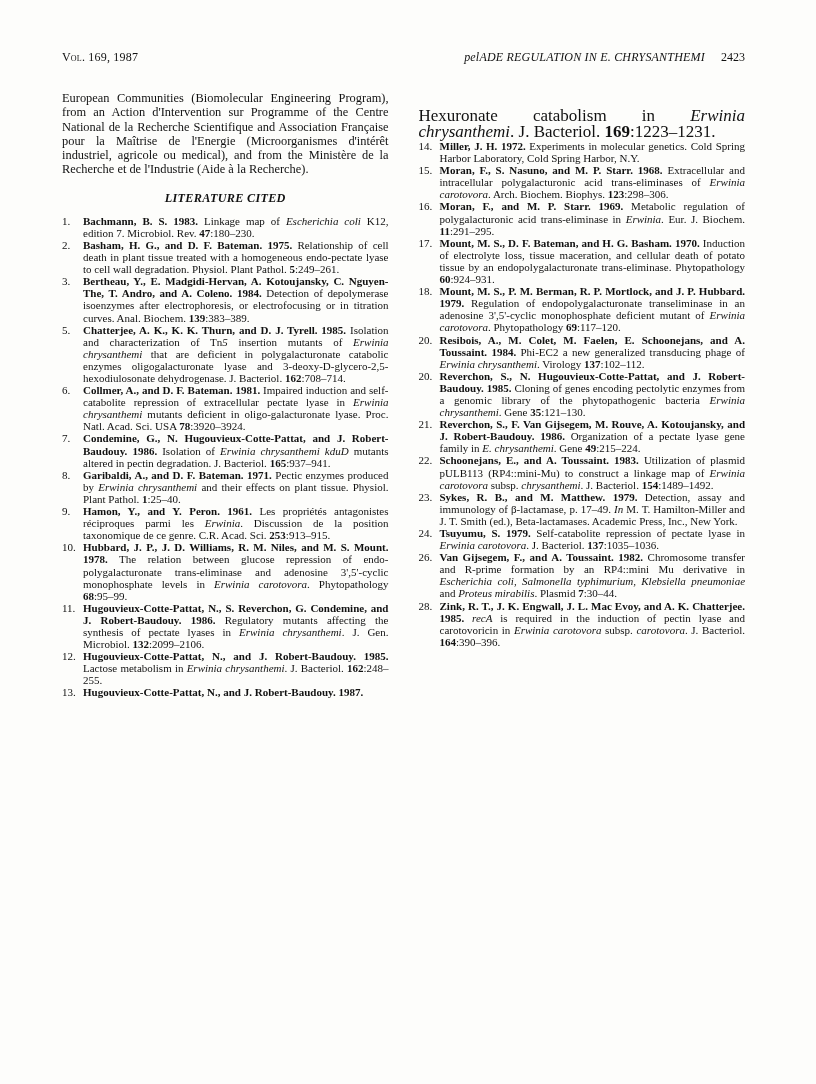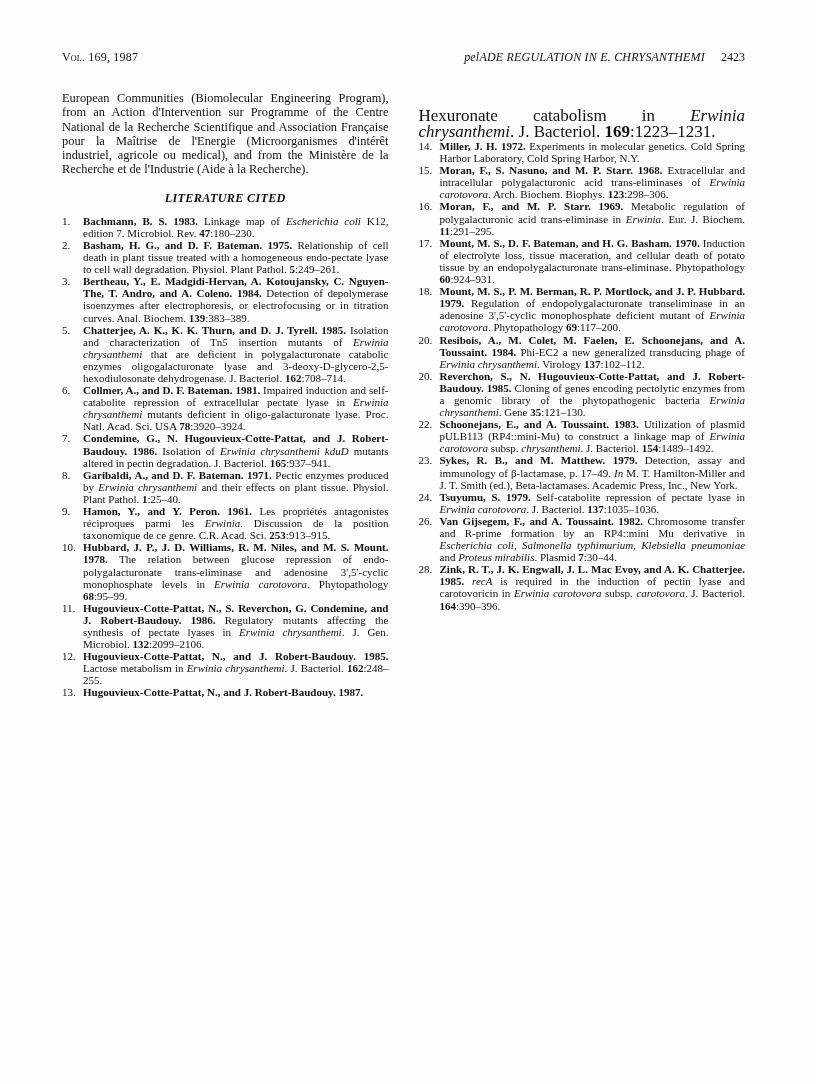--- a/index.html
+++ b/index.html
@@ -97,23 +97,24 @@
         </div>
     </div>
 
     <div class="col">
       <p class="ref-cont" id="ref-cont"><span>Hexuronate catabolism in </span><i>Erwinia chrysanthemi</i><span>. J. Bacteriol. </span><b>169</b><span>:1223–1231.</span></p>
       <div class="refs" id="refs-right">
           <div class="ref"><span class="ref-num">14.</span><b>Miller, J. H. 1972.</b><span> Experiments in molecular genetics. Cold Spring Harbor Laboratory, Cold Spring Harbor, N.Y.</span></div>
           <div class="ref"><span class="ref-num">15.</span><b>Moran, F., S. Nasuno, and M. P. Starr. 1968.</b><span> Extracellular and intracellular polygalacturonic acid trans-eliminases of </span><i>Erwinia carotovora</i><span>. Arch. Biochem. Biophys. </span><b>123</b><span>:298–306.</span></div>
           <div class="ref"><span class="ref-num">16.</span><b>Moran, F., and M. P. Starr. 1969.</b><span> Metabolic regulation of polygalacturonic acid trans-eliminase in </span><i>Erwinia</i><span>. Eur. J. Biochem. </span><b>11</b><span>:291–295.</span></div>
           <div class="ref"><span class="ref-num">17.</span><b>Mount, M. S., D. F. Bateman, and H. G. Basham. 1970.</b><span> Induction of electrolyte loss, tissue maceration, and cellular death of potato tissue by an endopolygalacturonate trans-eliminase. Phytopathology </span><b>60</b><span>:924–931.</span></div>
-          <div class="ref"><span class="ref-num">18.</span><b>Mount, M. S., P. M. Berman, R. P. Mortlock, and J. P. Hubbard. 1979.</b><span> Regulation of endopolygalacturonate transeliminase in an adenosine 3',5'-cyclic monophosphate deficient mutant of </span><i>Erwinia carotovora</i><span>. Phytopathology </span><b>69</b><span>:117–200.</span></div>
+          <div class="ref"><span class="ref-num">18.</span><b>Mount, M. S., P. M. Berman, R. P. Mortlock, and J. P. Hubbard. 1979.</b><span> Regulation of endopolygalacturonate transeliminase in an adenosine 3',5'-cyclic monophosphate deficient mutant of </span><i>Erwinia carotovora</i><span>. Phytopathology </span><b>69</b><span>:117–120.</span></div>
           <div class="ref"><span class="ref-num">20.</span><b>Resibois, A., M. Colet, M. Faelen, E. Schoonejans, and A. Toussaint. 1984.</b><span> Phi-EC2 a new generalized transducing phage of </span><i>Erwinia chrysanthemi</i><span>. Virology </span><b>137</b><span>:102–112.</span></div>
           <div class="ref"><span class="ref-num">20.</span><b>Reverchon, S., N. Hugouvieux-Cotte-Pattat, and J. Robert-Baudouy. 1985.</b><span> Cloning of genes encoding pectolytic enzymes from a genomic library of the phytopathogenic bacteria </span><i>Erwinia chrysanthemi</i><span>. Gene </span><b>35</b><span>:121–130.</span></div>
+          <div class="ref"><span class="ref-num">21.</span><b>Reverchon, S., F. Van Gijsegem, M. Rouve, A. Kotoujansky, and J. Robert-Baudouy. 1986.</b><span> Organization of a pectate lyase gene family in </span><i>E. chrysanthemi</i><span>. Gene </span><b>49</b><span>:215–224.</span></div>
           <div class="ref"><span class="ref-num">22.</span><b>Schoonejans, E., and A. Toussaint. 1983.</b><span> Utilization of plasmid pULB113 (RP4::mini-Mu) to construct a linkage map of </span><i>Erwinia carotovora</i><span> subsp. </span><i>chrysanthemi</i><span>. J. Bacteriol. </span><b>154</b><span>:1489–1492.</span></div>
           <div class="ref"><span class="ref-num">23.</span><b>Sykes, R. B., and M. Matthew. 1979.</b><span> Detection, assay and immunology of β-lactamase, p. 17–49. </span><i>In</i><span> M. T. Hamilton-Miller and J. T. Smith (ed.), Beta-lactamases. Academic Press, Inc., New York.</span></div>
           <div class="ref"><span class="ref-num">24.</span><b>Tsuyumu, S. 1979.</b><span> Self-catabolite repression of pectate lyase in </span><i>Erwinia carotovora</i><span>. J. Bacteriol. </span><b>137</b><span>:1035–1036.</span></div>
           <div class="ref"><span class="ref-num">26.</span><b>Van Gijsegem, F., and A. Toussaint. 1982.</b><span> Chromosome transfer and R-prime formation by an RP4::mini Mu derivative in </span><i>Escherichia coli</i><span>, </span><i>Salmonella typhimurium</i><span>, </span><i>Klebsiella pneumoniae</i><span> and </span><i>Proteus mirabilis</i><span>. Plasmid </span><b>7</b><span>:30–44.</span></div>
           <div class="ref"><span class="ref-num">28.</span><b>Zink, R. T., J. K. Engwall, J. L. Mac Evoy, and A. K. Chatterjee. 1985.</b><span> </span><i>recA</i><span> is required in the induction of pectin lyase and carotovoricin in </span><i>Erwinia carotovora</i><span> subsp. </span><i>carotovora</i><span>. J. Bacteriol. </span><b>164</b><span>:390–396.</span></div>
         </div>
     </div>
 
   </div>
 

